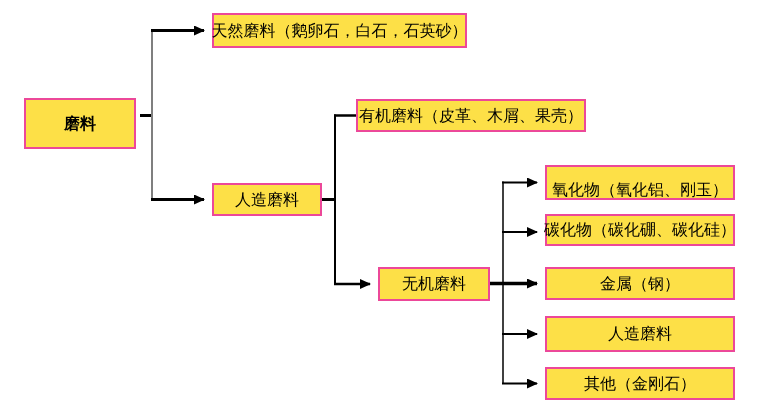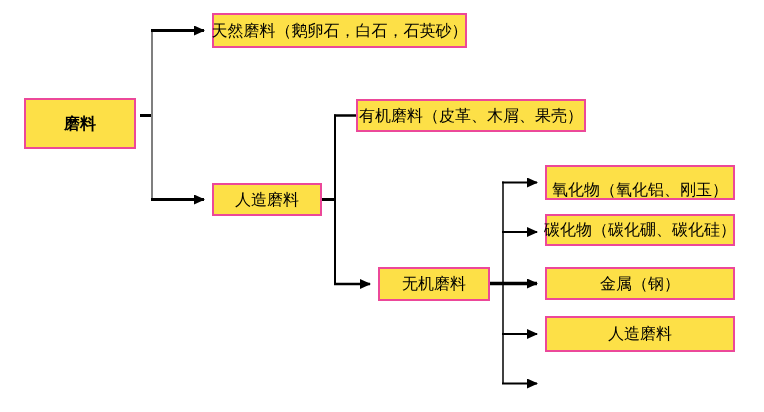--- a/index.html
+++ b/index.html
@@ -112,14 +112,17 @@
   </div>
 
   <div class="node" id="n-metal">
     <span>金属（钢）</span>
   </div>
 
   <div class="node" id="n-plastic">
     <span>人造磨料</span>
   </div>
 
+  <div class="node" id="n-other">
+    <span>其他（金刚石）</span>
+  </div>
 
 </div>
 
 </body></html>

